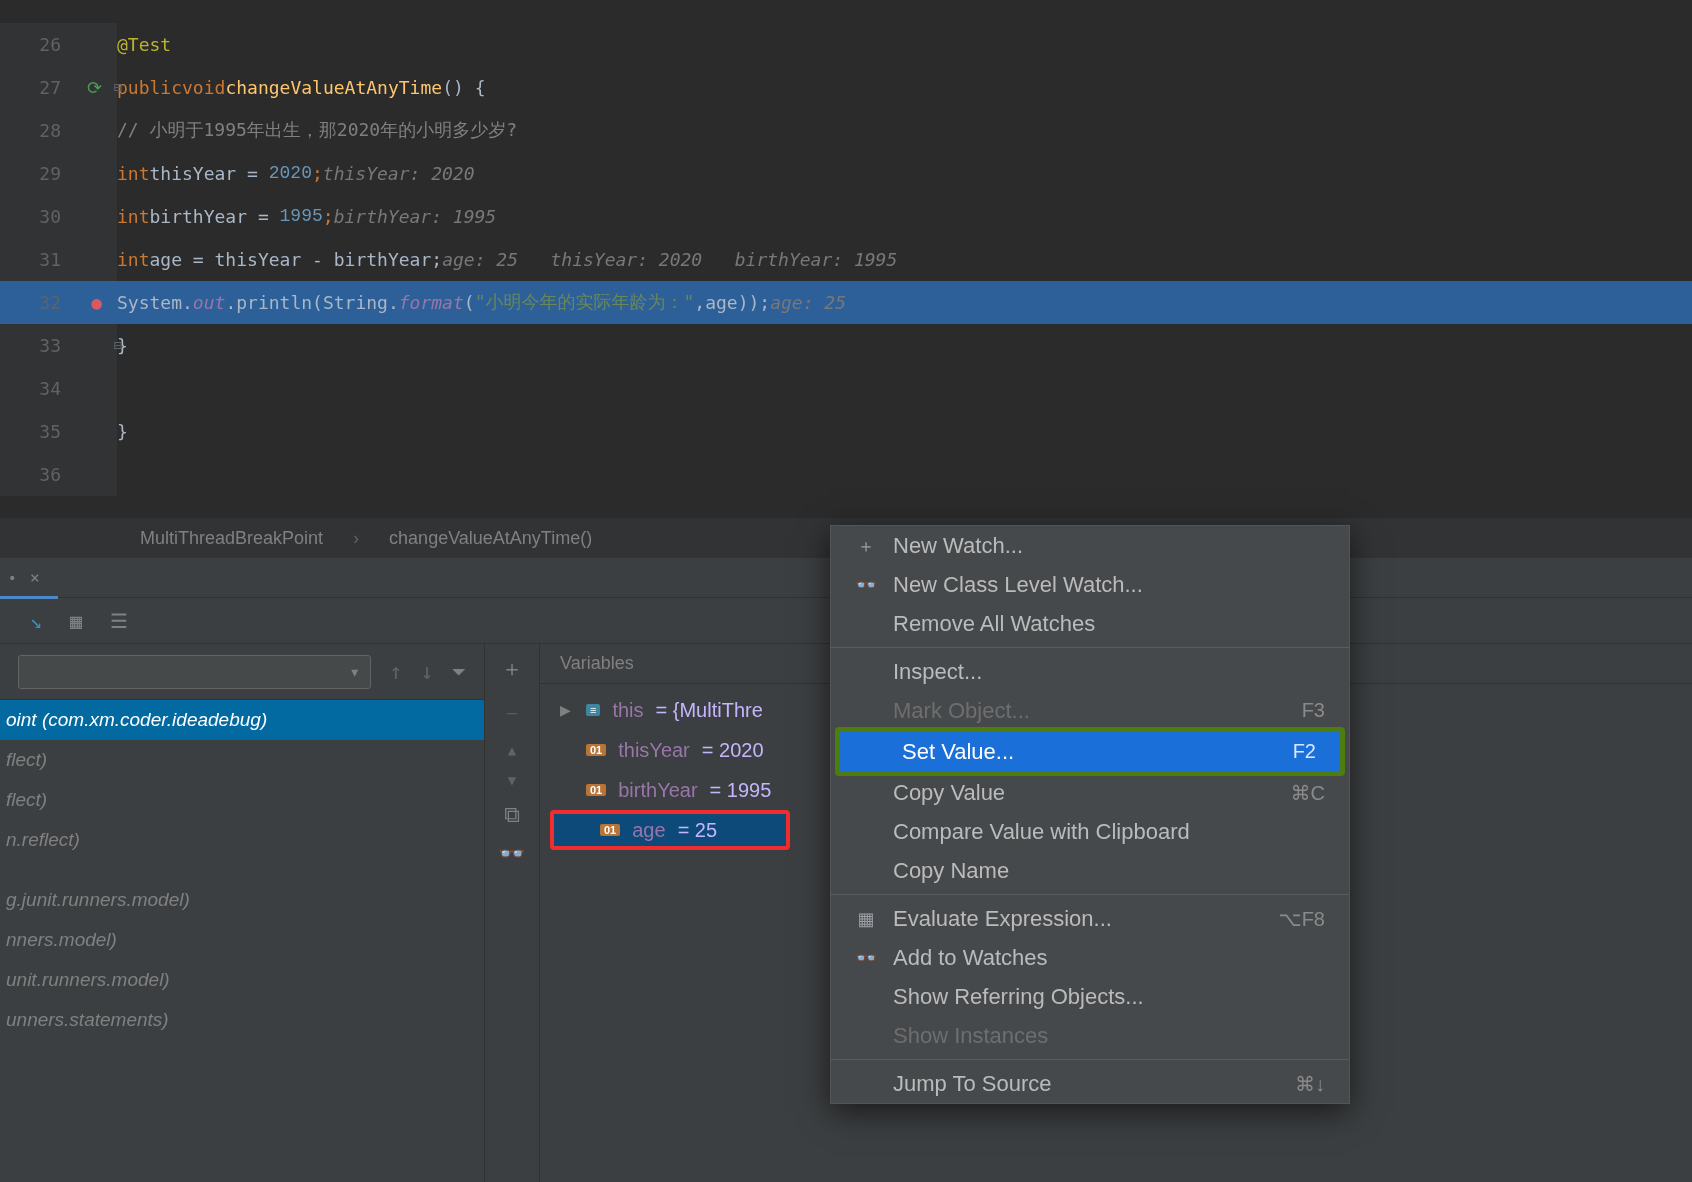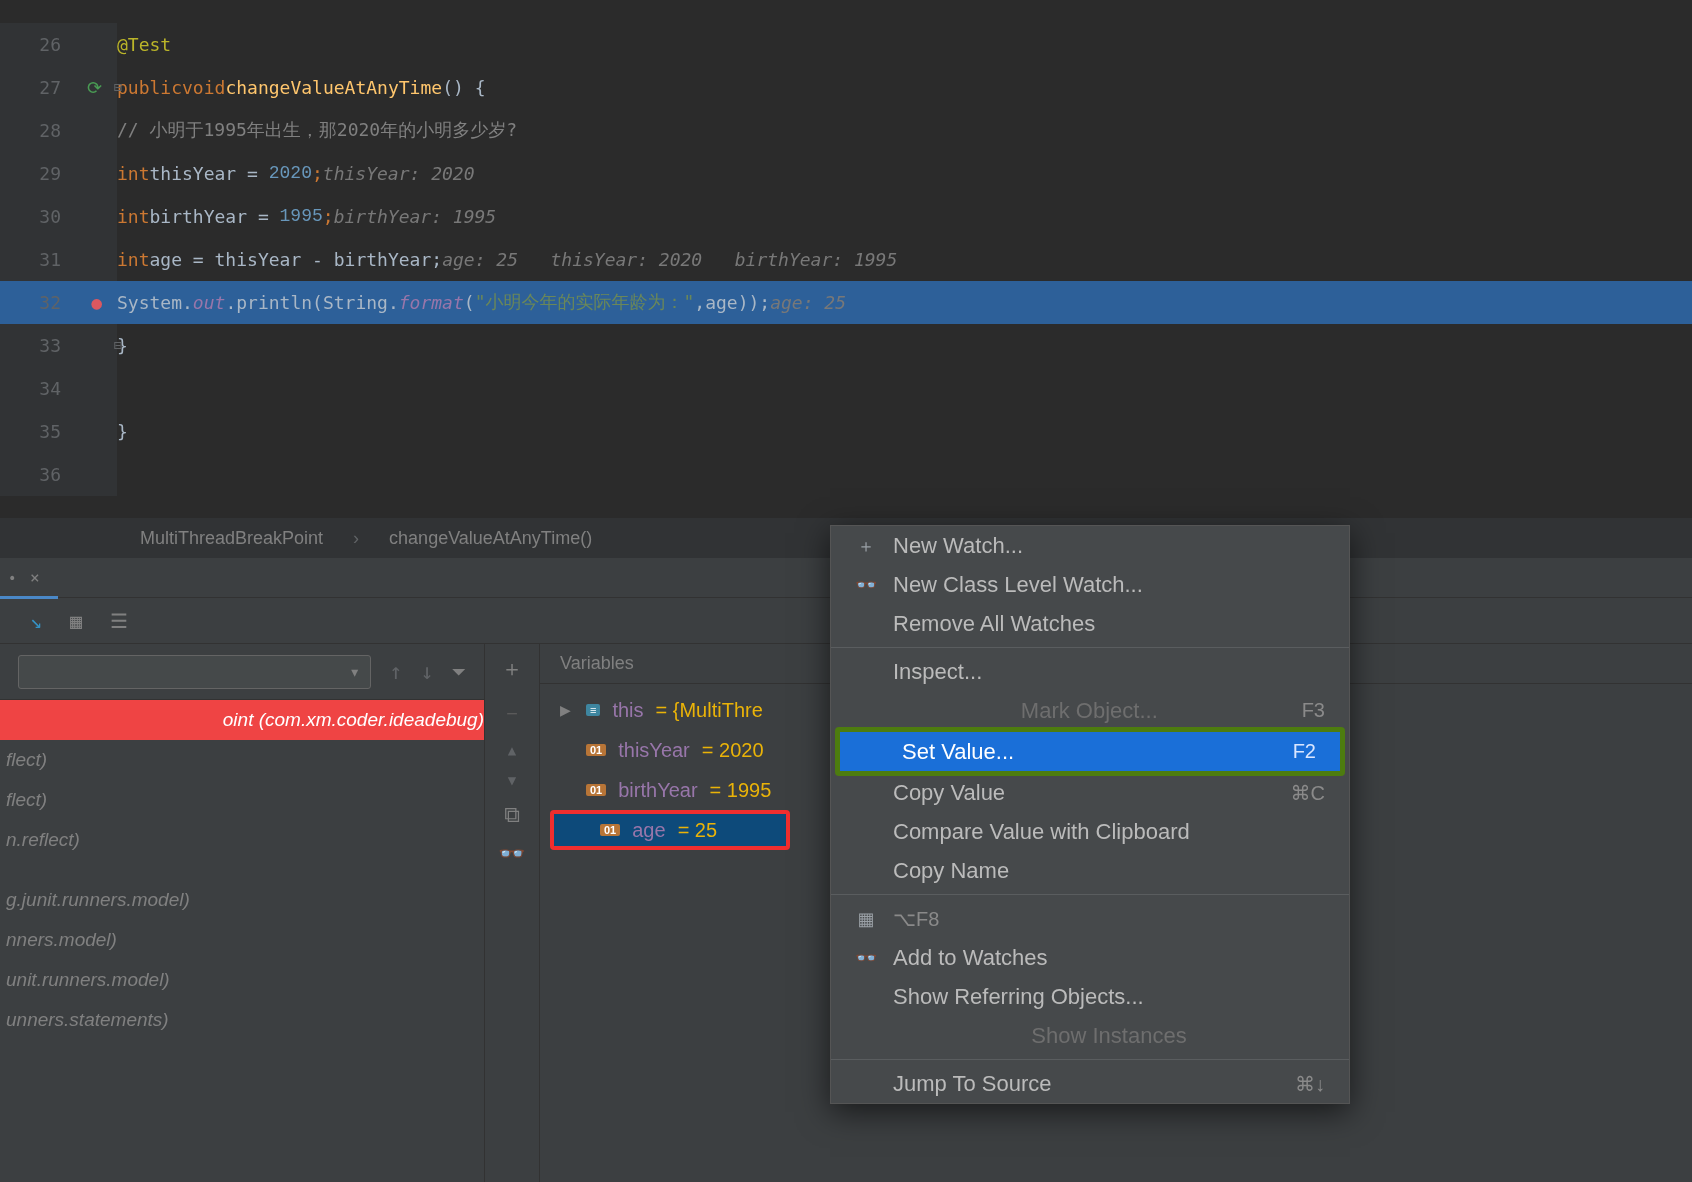--- a/index.html
+++ b/index.html
@@ -132,21 +132,21 @@
     background: #45494a;
     border: 1px solid #646464;
     border-radius: 3px;
     position: relative;
   }
   .frame-select::after { content:"▾"; position:absolute; right:10px; top:5px; color:#808080;}
   .arrow { color:#606366; font-size:22px; cursor:pointer;}
   .funnel{ color:#808080; font-size:18px; cursor:pointer;}
   .frames-list { font-family: -apple-system, sans-serif; font-size:19px; }
   .frame-row { height: 40px; display:flex; align-items:center; padding-left:6px; color:#808080; white-space:nowrap; overflow:hidden;}
-  .frame-row.sel { background:#ef4444; color:#fff;justify-content:flex-end; }
+  .frame-row.sel { background:#0369a1; color:#fff; }
   .frame-row em { font-style: italic; }
 
   .vars-pane { flex:1; display:flex; }
   .var-gutter {
     width: 55px;
     background: #3c3f41;
     border-right: 1px solid #323232;
     display:flex;
     flex-direction:column;
     align-items:center;
@@ -158,21 +158,21 @@
   .var-gutter .tri { color:#606366; font-size:14px;}
   .vars-inner { flex:1; }
   .vars-title { height:40px; display:flex; align-items:center; padding-left:20px; color:#808080; font-family:-apple-system,sans-serif; font-size:18px; border-bottom:1px solid #323232;}
   .vars-list { font-family:-apple-system,sans-serif; font-size:20px; padding-top:6px;}
   .var-row { height:40px; display:flex; align-items:center; padding-left:20px; gap:12px; white-space:nowrap;}
   .var-row.sel { background:#0d4a7a; }
   .var-row .caret{ color:#808080; font-size:14px; width:14px;}
   .var-row .badge{ background:#b87537; color:#fff; font-size:11px; padding:0 4px; border-radius:2px; font-weight:bold;}
   .var-row .badge.obj{ background:#3e86a0;}
   .var-name { color:#9876aa; }
-  .var-val  { color:#eab308; }
+  .var-val  { color:#c4b5fd; }
   .red-box  { border:4px solid #f02e2e; border-radius:4px; }
 
   .context-menu {
     position: absolute;
     left: 830px;
     top: 525px;
     width: 520px;
     background: #46494b;
     border: 1px solid #555;
     box-shadow: 0 8px 30px rgba(0,0,0,0.6);
@@ -183,21 +183,21 @@
   }
   .cm-row {
     height: 39px;
     display: flex;
     align-items: center;
     padding: 0 24px;
     gap: 16px;
     cursor: pointer;
   }
   .cm-row.sel { background: #1a6fd8; color: #fff; }
-  .cm-row.disabled { color: #6e6e6e; text-align: center; }
+  .cm-row.disabled { color: #6e6e6e; }
   .cm-row .lbl { flex:1; }
   .cm-row .sc  { color: #8a8a8a; font-size:20px;}
   .cm-row.sel .sc { color:#d9e6ff; }
   .cm-ico { width:22px; text-align:center; font-size:18px; color:#9aa0a6;}
   .cm-sep { height:1px; background:#5a5d5f; margin:4px 0;}
   .cm-red { border:5px solid #4d7c0f; border-radius:4px; margin:-3px 4px;}
 </style>
 </head>
 <body>
 
@@ -391,20 +391,21 @@
       <span class="cm-ico"></span>
       <span class="lbl">Compare Value with Clipboard</span>
     </div>
   <div class="cm-row">
       <span class="cm-ico"></span>
       <span class="lbl">Copy Name</span>
     </div>
   <div class="cm-sep"></div>
   <div class="cm-row">
       <span class="cm-ico">▦</span>
+      <span class="lbl">Evaluate Expression...</span>
       <span class="sc">⌥F8</span>
     </div>
   <div class="cm-row">
       <span class="cm-ico">👓</span>
       <span class="lbl">Add to Watches</span>
     </div>
   <div class="cm-row">
       <span class="cm-ico"></span>
       <span class="lbl">Show Referring Objects...</span>
     </div>

